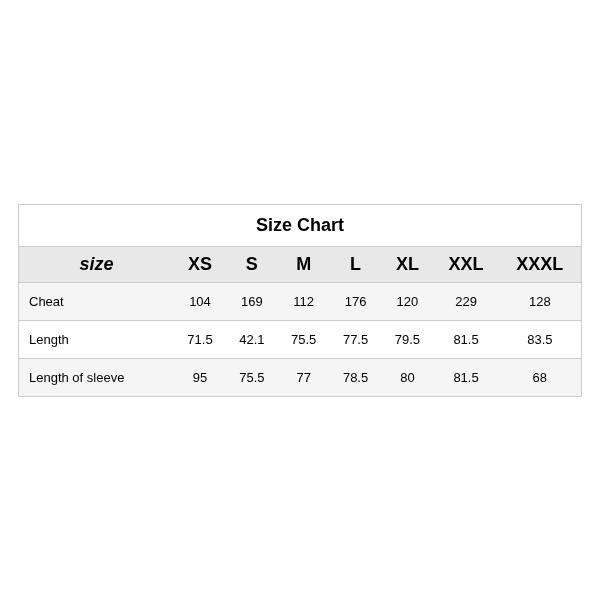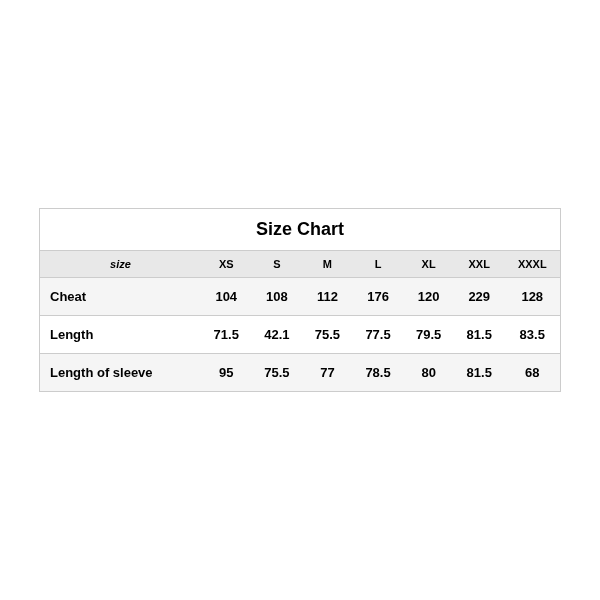--- a/index.html
+++ b/index.html
@@ -12,60 +12,59 @@
       width: 600px;
       height: 600px;
       background: #ffffff;
       display: flex;
       align-items: center;
       justify-content: center;
       font-family: Arial, sans-serif;
     }
 
     .container {
-      width: 522px;
+      width: 564px;
     }
 
     .size-chart-table {
       width: 100%;
       border-collapse: collapse;
       border: 1px solid #cccccc;
     }
 
     .title-row td {
       text-align: center;
       font-size: 18px;
       font-weight: bold;
       padding: 10px 6px;
       background: #ffffff;
       border-bottom: 1px solid #cccccc;
       border-top: 1px solid #cccccc;
     }
 
     .header-row td {
       text-align: center;
-      font-size: 11px;
+      font-size: 18px;
       font-weight: bold;
       padding: 7px 6px;
       background: #e8e8e8;
       border-bottom: 1px solid #cccccc;
       color: #000000;
     }
 
     .header-row td:first-child {
       font-style: italic;
     }
 
     .data-row td {
       text-align: center;
       font-size: 13px;
       padding: 11px 6px;
       border-bottom: 1px solid #cccccc;
       color: #000000;
-      font-weight: bold;
     }
 
     .data-row td:first-child {
       text-align: left;
       padding-left: 10px;
       font-size: 13px;
     }
 
     .data-row:nth-child(odd) {
       background: #f5f5f5;
@@ -106,21 +105,21 @@
         <td>M</td>
         <td>L</td>
         <td>XL</td>
         <td>XXL</td>
         <td>XXXL</td>
       </tr>
 
       <tr class="data-row row-cheat">
         <td>Cheat</td>
         <td>104</td>
-        <td>108</td>
+        <td>169</td>
         <td>112</td>
         <td>176</td>
         <td>120</td>
         <td>229</td>
         <td>128</td>
       </tr>
 
       <tr class="data-row row-length">
         <td>Length</td>
         <td>71.5</td>

